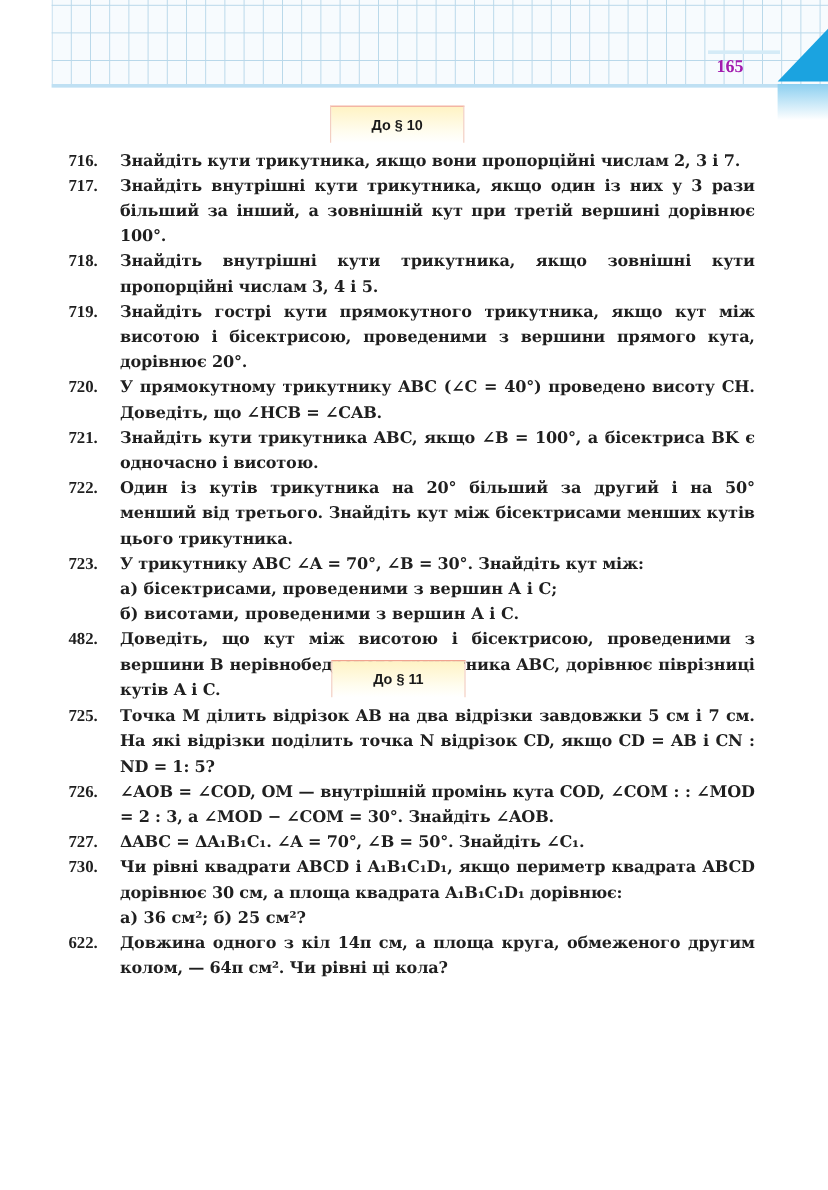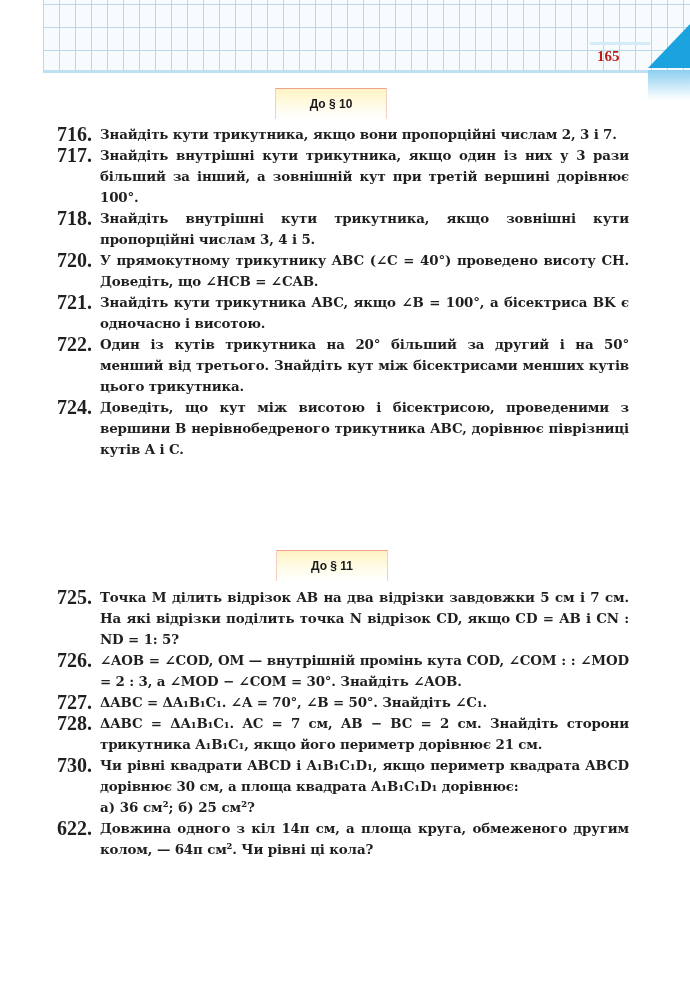--- a/index.html
+++ b/index.html
@@ -19,21 +19,21 @@
     background-position: 0 4px;
     border-bottom: 3px solid #bfe0f3;
   }
   .page-num-strip {
     position: absolute; left: 590px; top: 42px; width: 60px; height: 3px;
     background: #d5ebf7;
   }
   .page-number {
     position: absolute; left: 597px; top: 48px;
     font-family: "Liberation Serif", serif; font-weight: bold; font-size: 15px;
-    color: #b91c1c;
+    color: #a21caf;
   }
   .corner-triangle {
     position: absolute; left: 648px; top: 24px; width: 0; height: 0;
     border-left: 42px solid transparent; border-bottom: 44px solid #1ba3e0;
   }
   .corner-fade {
     position: absolute; left: 648px; top: 70px; width: 42px; height: 30px;
     background: linear-gradient(to bottom, #8ccff0, #ffffff);
   }
   .section-header {
@@ -42,21 +42,21 @@
     border-top: 1px solid #f0a38f;
     border-left: 1px solid #f3cfc2; border-right: 1px solid #f3cfc2;
     text-align: center;
     font-family: "Liberation Sans", sans-serif; font-weight: bold; font-size: 12px;
     line-height: 30px; color: #1a1a1a;
   }
   .problems { position: absolute; left: 57px; width: 572px; }
   .problem { position: relative; padding-left: 43px; font-size: 13.4px; line-height: 21px; }
   .problem .num {
     position: absolute; left: 0; top: 0;
-    font-family: "Liberation Serif", serif; font-weight: bold; font-size: 20px;
+    font-family: "Liberation Serif", serif; font-weight: bold; font-size: 14px;
   }
   .problem .text { display: block; text-align: justify; font-weight: 600; letter-spacing: -0.15px; }
   .problem .sub { display: block; font-weight: 600; }
 </style>
 </head>
 <body>
 
 <div class="grid-band"></div>
 <div class="page-num-strip"></div>
 <div class="page-number">165</div>
@@ -72,57 +72,63 @@
     </div>
   <div class="problem">
       <span class="num">717.</span>
       <span class="text">Знайдіть внутрішні кути трикутника, якщо один із них у 3 рази більший за інший, а зовнішній кут при третій вершині дорівнює 100°.</span>
     </div>
   <div class="problem">
       <span class="num">718.</span>
       <span class="text">Знайдіть внутрішні кути трикутника, якщо зовнішні кути пропорційні числам 3, 4 і 5.</span>
     </div>
   <div class="problem">
+      <span class="num">719.</span>
+      <span class="text">Знайдіть гострі кути прямокутного трикутника, якщо кут між висотою і бісектрисою, проведеними з вершини прямого кута, дорівнює 20°.</span>
+    </div>
+  <div class="problem">
       <span class="num">720.</span>
       <span class="text">У прямокутному трикутнику ABC (∠C = 40°) проведено висоту CH. Доведіть, що ∠HCB = ∠CAB.</span>
     </div>
   <div class="problem">
       <span class="num">721.</span>
       <span class="text">Знайдіть кути трикутника ABC, якщо ∠B = 100°, а бісектриса BK є одночасно і висотою.</span>
     </div>
   <div class="problem">
       <span class="num">722.</span>
       <span class="text">Один із кутів трикутника на 20° більший за другий і на 50° менший від третього. Знайдіть кут між бісектрисами менших кутів цього трикутника.</span>
     </div>
   <div class="problem">
-      <span class="num">724.</span>
+      <span class="num">723.</span>
+      <span class="text">У трикутнику ABC ∠A = 70°, ∠B = 30°. Знайдіть кут між:</span>
+      <span class="sub">а) бісектрисами, проведеними з вершин A і C;</span>
+      <span class="sub">б) висотами, проведеними з вершин A і C.</span>
+    </div>
+  <div class="problem">
+      <span class="num">482.</span>
       <span class="text">Доведіть, що кут між висотою і бісектрисою, проведеними з вершини B нерівнобедреного трикутника ABC, дорівнює піврізниці кутів A і C.</span>
     </div>
 </div>
 
 <div class="section-header" style="left:276px; top:550px;">До § 11</div>
 
 <div class="problems" style="top:587px;">
   <div class="problem">
       <span class="num">725.</span>
       <span class="text">Точка M ділить відрізок AB на два відрізки завдовжки 5 см і 7 см. На які відрізки поділить точка N відрізок CD, якщо CD = AB і CN : ND = 1: 5?</span>
     </div>
   <div class="problem">
       <span class="num">726.</span>
       <span class="text">∠AOB = ∠COD, OM — внутрішній промінь кута COD, ∠COM : : ∠MOD = 2 : 3, а ∠MOD − ∠COM = 30°. Знайдіть ∠AOB.</span>
     </div>
   <div class="problem">
       <span class="num">727.</span>
       <span class="text">ΔABC = ΔA₁B₁C₁. ∠A = 70°, ∠B = 50°. Знайдіть ∠C₁.</span>
     </div>
   <div class="problem">
-      <span class="num">728.</span>
-      <span class="text">ΔABC = ΔA₁B₁C₁. AC = 7 см, AB − BC = 2 см. Знайдіть сторони трикутника A₁B₁C₁, якщо його периметр дорівнює 21 см.</span>
-    </div>
-  <div class="problem">
       <span class="num">730.</span>
       <span class="text">Чи рівні квадрати ABCD і A₁B₁C₁D₁, якщо периметр квадрата ABCD дорівнює 30 см, а площа квадрата A₁B₁C₁D₁ дорівнює:</span>
       <span class="sub">а) 36 см²;   б) 25 см²?</span>
     </div>
   <div class="problem">
       <span class="num">622.</span>
       <span class="text">Довжина одного з кіл 14π см, а площа круга, обмеженого другим колом, — 64π см². Чи рівні ці кола?</span>
     </div>
 </div>
 

